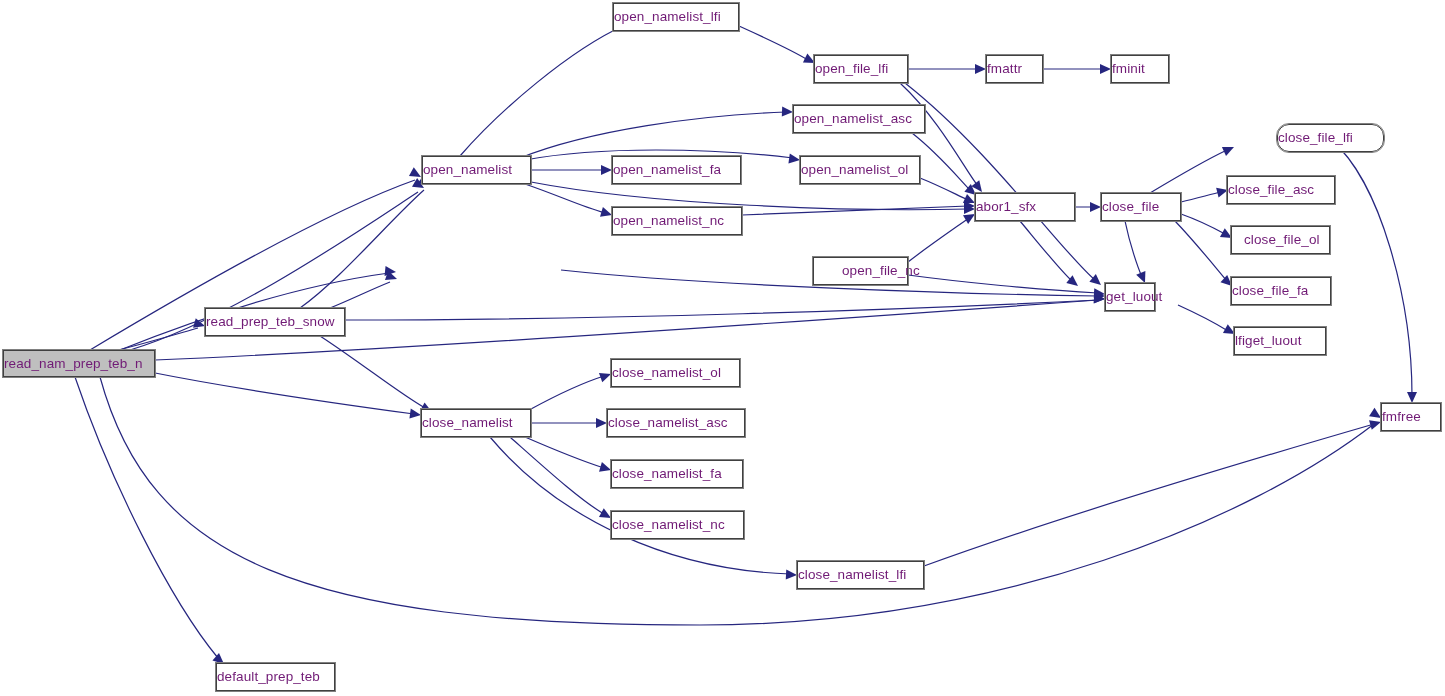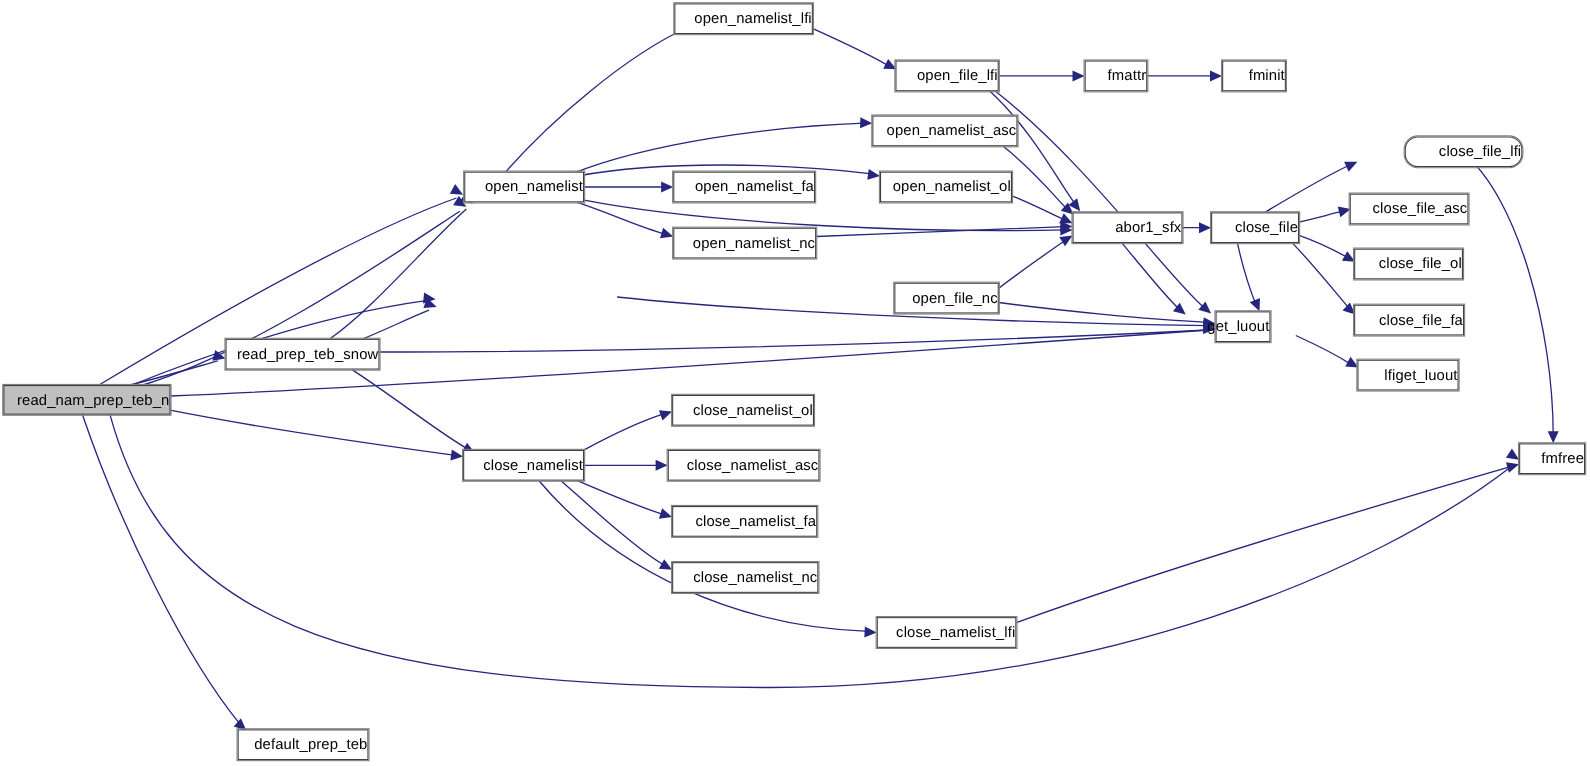--- a/index.html
+++ b/index.html
@@ -24,23 +24,23 @@
   }
   .node {
     position: absolute;
     box-sizing: border-box;
     background: #ffffff;
     border: 1px solid #404040;
     outline: 1px solid #808080;
     outline-offset: 0px;
     display: flex;
     align-items: center;
-    justify-content: flex-end;
+    justify-content: flex-start;
     font-size: 13.5px;
-    color: #000000;
+    color: #701a75;
     letter-spacing: 0.1px;
     white-space: nowrap;
     z-index: 5;
   }
   .node.highlight {
     background: #bfbfbf;
   }
   .node-label {
     pointer-events: none;
     line-height: 1;
@@ -178,21 +178,21 @@
     </div>
     <div class="node" style="left: 1101px; top: 193px; width: 80px; height: 28px;">
       <span class="node-label">close_file</span>
     </div>
     <div class="node" style="left: 612px; top: 207px; width: 130px; height: 28px;">
       <span class="node-label">open_namelist_nc</span>
     </div>
     <div class="node" style="left: 1231px; top: 226px; width: 99px; height: 28px; padding-left: 12px;">
       <span class="node-label">close_file_ol</span>
     </div>
-    <div class="node" style="left: 813px; top: 257px; width: 95px; height: 28px;">
+    <div class="node" style="left: 813px; top: 257px; width: 95px; height: 28px; padding-left: 28px;">
       <span class="node-label">open_file_nc</span>
     </div>
     <div class="node" style="left: 1231px; top: 277px; width: 100px; height: 28px;">
       <span class="node-label">close_file_fa</span>
     </div>
     <div class="node" style="left: 1105px; top: 283px; width: 50px; height: 28px;">
       <span class="node-label">get_luout</span>
     </div>
     <div class="node" style="left: 205px; top: 308px; width: 140px; height: 28px;">
       <span class="node-label">read_prep_teb_snow</span>

